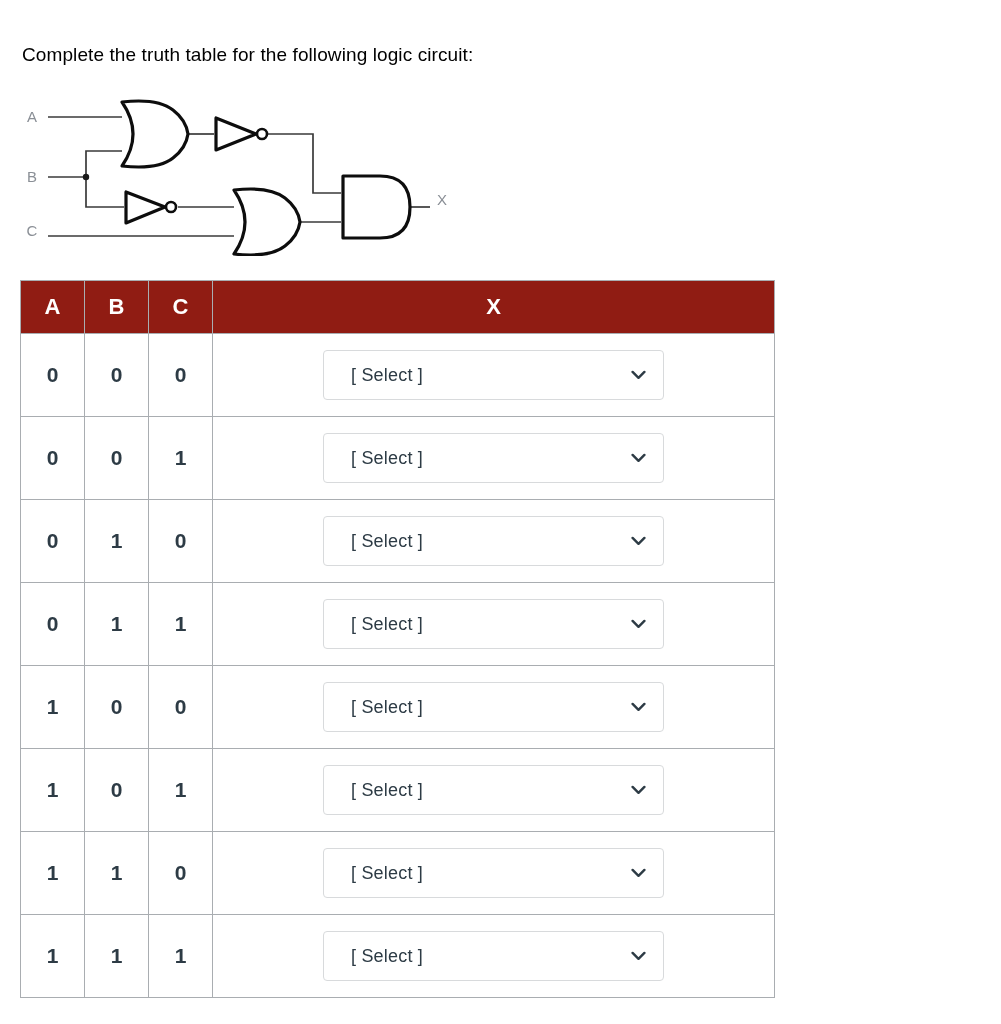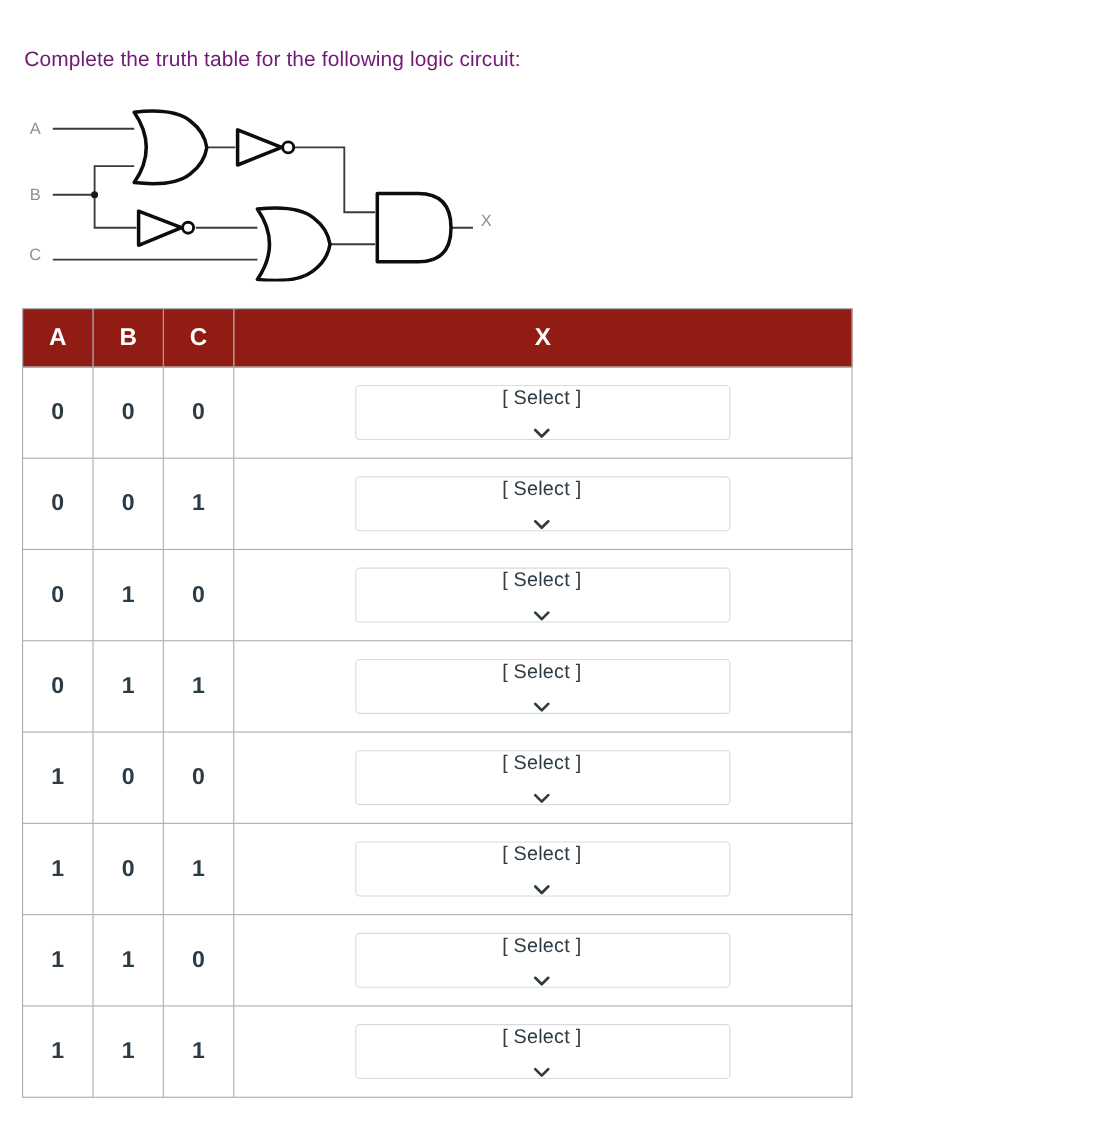--- a/index.html
+++ b/index.html
@@ -16,21 +16,21 @@
     overflow: hidden;
   }
 
   
   .prompt {
     position: absolute;
     left: 22px;
     top: 42px;
     font-size: 19px;
     line-height: 26px;
-    color: #701a75;
+    color: #000000;
     white-space: nowrap;
     letter-spacing: 0.1px;
   }
 
   
   .circuit-wrap {
     position: absolute;
     left: 18px;
     top: 96px;
     width: 470px;
@@ -101,23 +101,22 @@
     width: 341px;
     height: 50px;
     margin: 16px auto;
     border: 1px solid #d8dadc;
     border-radius: 4px;
     background: #ffffff;
     box-sizing: border-box;
     display: flex;
     align-items: center;
     justify-content: space-between;
-    padding: 0 17px 0 15px;
+    padding: 0 17px 0 27px;
     cursor: pointer;
-    flex-direction: column;
   }
   .select-label {
     font-size: 18px;
     font-weight: normal;
     color: #2d3b45;
     letter-spacing: 0.2px;
   }
   .chev { line-height: 0; }
   .chev svg { display: block; }
 </style>

